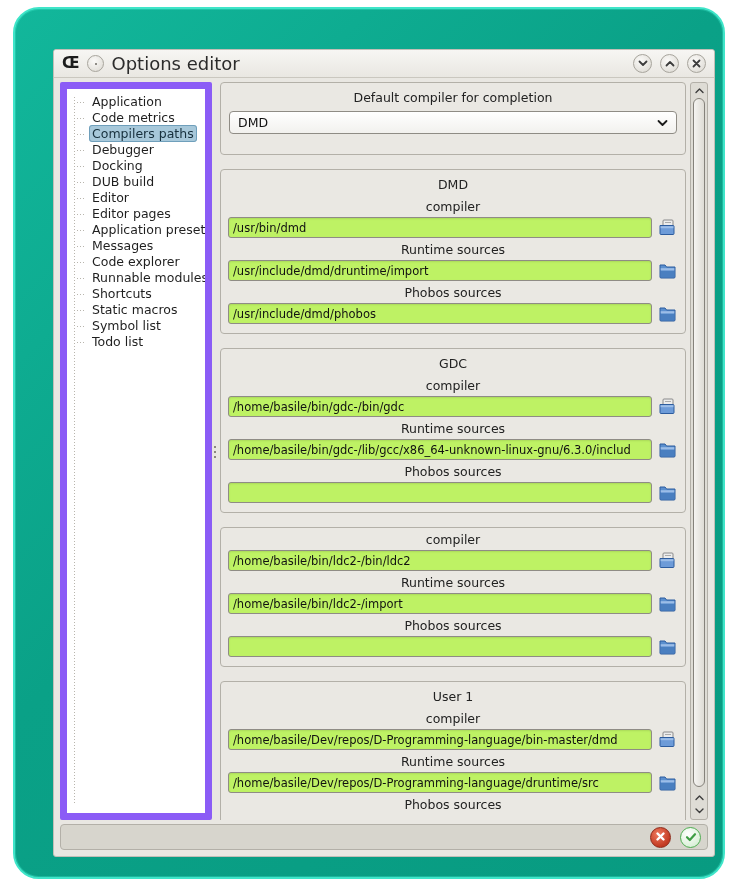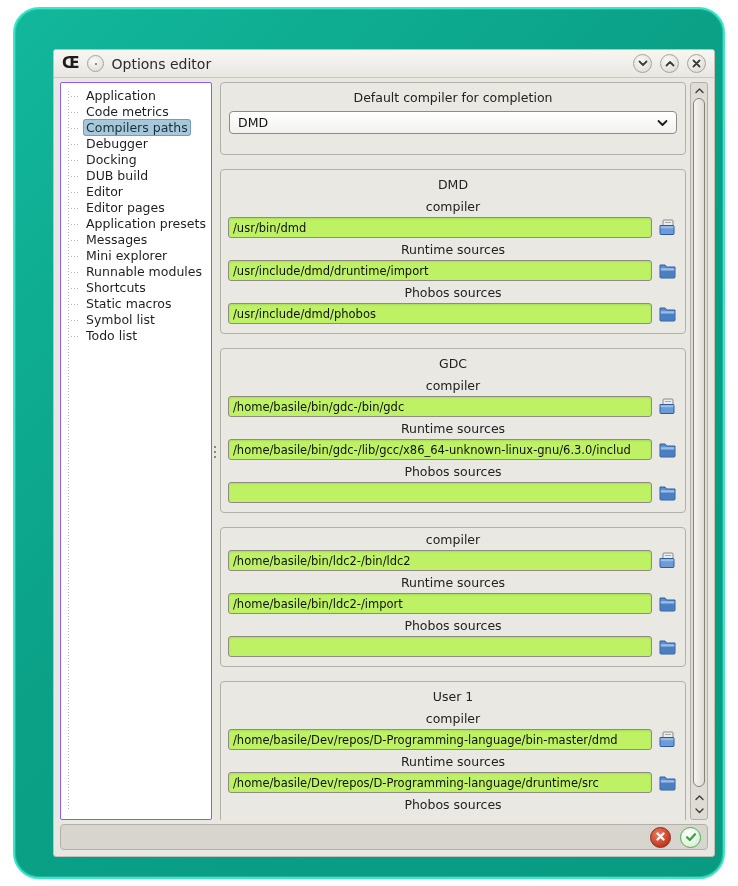--- a/index.html
+++ b/index.html
@@ -26,35 +26,35 @@
     padding:0 8px; background:linear-gradient(#f7f6f3,#e9e7e2);
     border-bottom:1px solid #cac7bf;
   }
   .logo { font-weight:bold; font-size:15px; color:#1c1c1c; line-height:1; letter-spacing:-1px; }
   .pinbtn {
     width:17px; height:17px; border-radius:50%;
     background:radial-gradient(circle at 40% 35%,#fbfaf8,#dbd8d1);
     border:1px solid #a8a59d; position:relative;
   }
   .pinbtn::after { content:""; position:absolute; left:7px; top:7px; width:2px; height:2px; border-radius:50%; background:#6e6b65; }
-  .title { font-size:14px; color:#2b2b2b; }
+  .title { font-size:18px; color:#2b2b2b; }
   .tb-spacer { flex:1; }
   .winbtn {
     width:19px; height:19px; border-radius:50%;
     background:radial-gradient(circle at 40% 35%,#fbfaf8,#d9d6cf);
     border:1px solid #a8a59d; display:flex; align-items:center; justify-content:center;
   }
   .winbtn svg { display:block; }
 
   
   .content { flex:1; display:flex; padding:4px 6px 0 6px; min-height:0; }
 
   .sidebar {
     width:152px; flex:0 0 152px; background:#ffffff;
-    border:1px solid #8b5cf6; border-radius:2px;
+    border:7px solid #8b5cf6; border-radius:2px;
     padding:5px 2px 0 2px; overflow:hidden; position:relative;
   }
   .sidebar::before { 
     content:""; position:absolute; left:7px; top:8px; bottom:8px; width:1px;
     background-image:repeating-linear-gradient(to bottom,#b8b5ad 0 1px,transparent 1px 3px);
   }
   .tree-item {
     position:relative; height:16px; line-height:15px; font-size:12.5px; color:#1f1f1f;
     padding-left:20px; white-space:nowrap; cursor:default;
   }
@@ -165,21 +165,21 @@
         <div class="tree-item"><span class="lbl">Application</span></div>
         <div class="tree-item"><span class="lbl">Code metrics</span></div>
         <div class="tree-item selected"><span class="lbl">Compilers paths</span></div>
         <div class="tree-item"><span class="lbl">Debugger</span></div>
         <div class="tree-item"><span class="lbl">Docking</span></div>
         <div class="tree-item"><span class="lbl">DUB build</span></div>
         <div class="tree-item"><span class="lbl">Editor</span></div>
         <div class="tree-item"><span class="lbl">Editor pages</span></div>
         <div class="tree-item"><span class="lbl">Application presets</span></div>
         <div class="tree-item"><span class="lbl">Messages</span></div>
-        <div class="tree-item"><span class="lbl">Mini explorer</span></div>
+        <div class="tree-item"><span class="lbl">Code explorer</span></div>
         <div class="tree-item"><span class="lbl">Runnable modules</span></div>
         <div class="tree-item"><span class="lbl">Shortcuts</span></div>
         <div class="tree-item"><span class="lbl">Static macros</span></div>
         <div class="tree-item"><span class="lbl">Symbol list</span></div>
         <div class="tree-item"><span class="lbl">Todo list</span></div>
       </div>
 
       <div class="splitter">
           <span class="grip"></span>
         </div>

